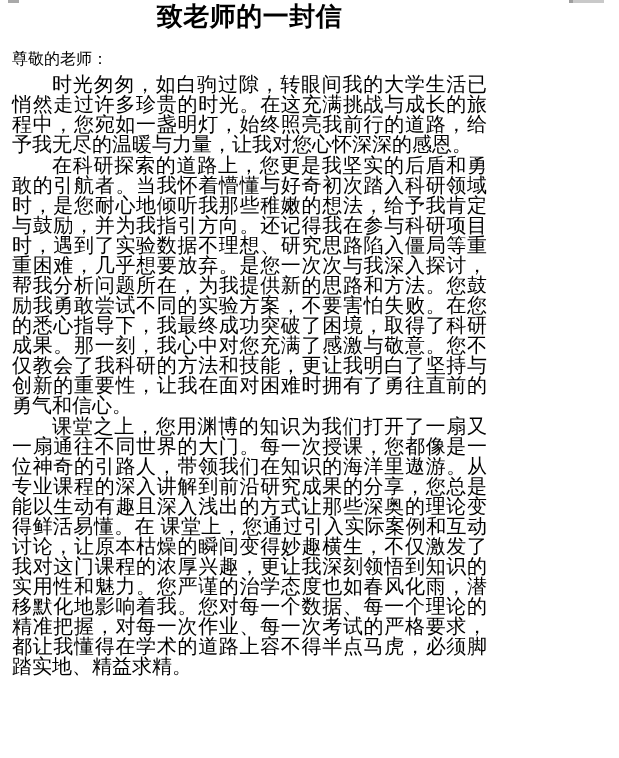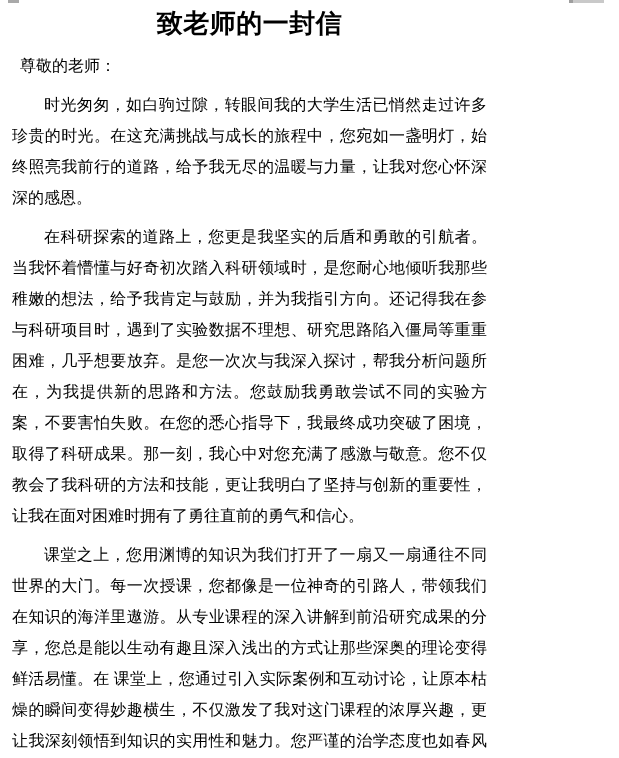--- a/index.html
+++ b/index.html
@@ -13,21 +13,21 @@
     overflow: hidden;
   }
   .page {
     position: relative;
     box-sizing: border-box;
     width: 499px;
     height: 758px;
     background: #ffffff;
     color: #000000;
     font-family: "Liberation Serif", serif;
-    padding: 10px 12px 0 12px;
+    padding: 3px 12px 0 12px;
   }
   .artifact {
     position: absolute;
     top: 0;
   }
   .artifact-left {
     left: 8px;
     width: 11px;
     height: 3px;
     background: #a9a9a9;
@@ -43,28 +43,28 @@
   .title {
     margin: 0 0 13px 0;
     font-family: "Liberation Sans", sans-serif;
     font-weight: bold;
     font-size: 26px;
     line-height: 27px;
     text-align: center;
     letter-spacing: 0.5px;
   }
   .line {
-    margin: 8px;
+    margin: 0;
     font-size: 16px;
     line-height: 31px;
   }
   .para {
-    margin: 8px 0 1px 0;
-    font-size: 16px;
-    line-height: 31px;
+    margin: 0 0 1px 0;
+    font-size: 20px;
+    line-height: 20px;
     text-indent: 2em;
     text-align: justify;
     text-align-last: left;
   }
 </style>
 </head>
 <body>
 
 <div class="page">
 

